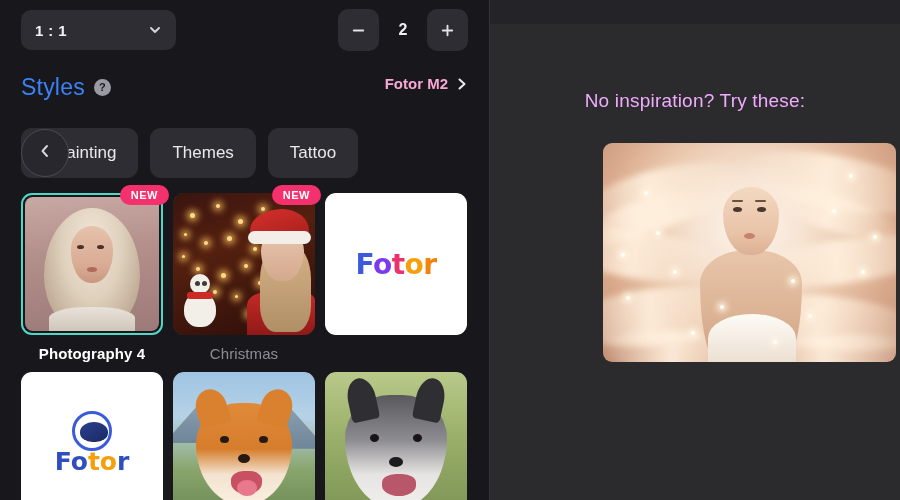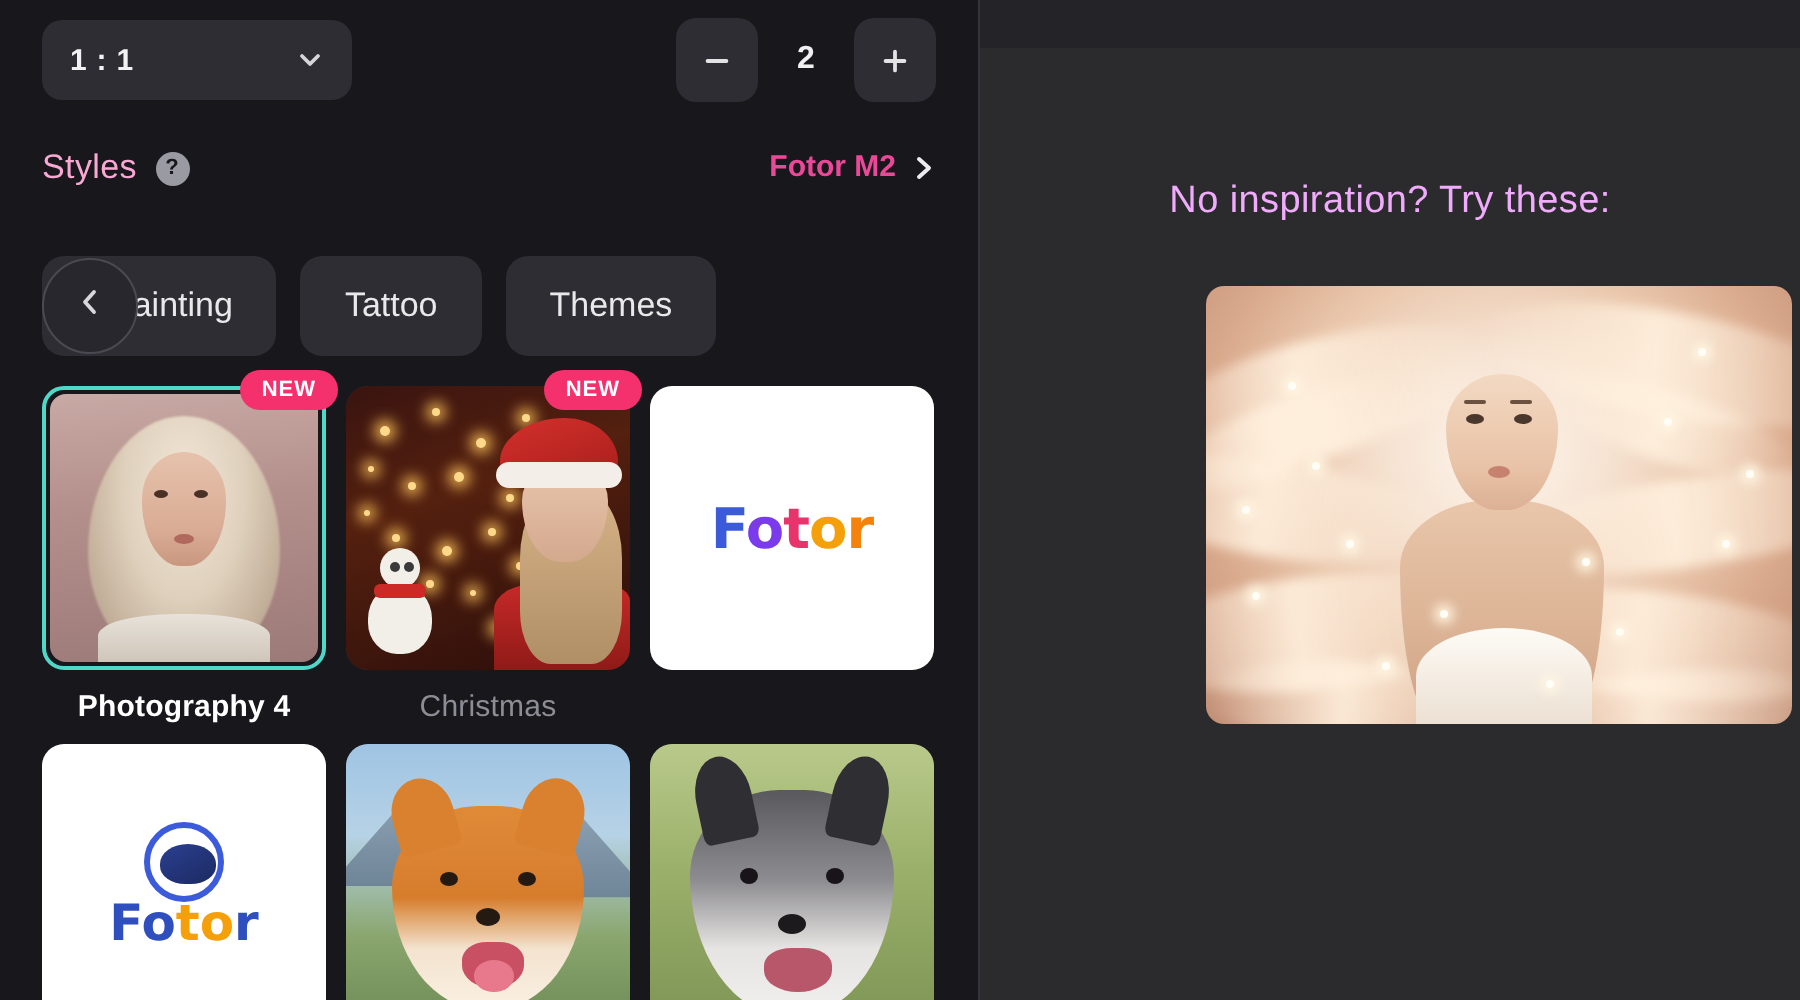--- a/index.html
+++ b/index.html
@@ -74,42 +74,42 @@
   
   .styles-row {
     position: absolute; left: 0; top: 72px;
     width: 490px; height: 36px;
   }
   .styles-label-wrap {
     position: absolute; left: 21px; top: 2px;
     display: flex; align-items: center; gap: 9px;
   }
   .styles-label {
-    color: #f9a8d4;
-    font-size: 17px;
+    color: #3b82f6;
+    font-size: 23px;
     font-weight: 400;
     letter-spacing: .2px;
   }
   .help-icon {
     width: 17px; height: 17px;
     border-radius: 50%;
     background: #9a9aa2;
     color: #17171c;
     font-size: 11px; font-weight: 700;
     display: flex; align-items: center; justify-content: center;
     cursor: pointer;
     line-height: 1;
   }
   .model-link {
     position: absolute; right: 22px; top: 3px;
     display: flex; align-items: center; gap: 7px;
     cursor: pointer;
   }
   .model-name {
-    color: #ec4899;
+    color: #f9a8d4;
     font-size: 15px;
     font-weight: 600;
   }
   .chev-right { width: 13px; height: 14px; display:block; }
 
   
   .tabs-row {
     position: absolute; left: 0; top: 128px;
     width: 490px; height: 52px;
     display: flex; gap: 12px;
@@ -439,22 +439,22 @@
         <span class="chev-right">
           <svg viewBox="0 0 13 14" width="13" height="14" fill="none">
             <path d="M4.5 2.5l5 4.5-5 4.5" stroke="#ececee" stroke-width="2" stroke-linecap="round" stroke-linejoin="round"></path>
           </svg>
         </span>
       </div>
     </div>
 
     <div class="tabs-row">
       <div class="tab-pill truncated">Painting</div>
+      <div class="tab-pill">Themes</div>
       <div class="tab-pill">Tattoo</div>
-      <div class="tab-pill">Themes</div>
     </div>
     <div class="scroll-left-btn">
       <span>
         <svg viewBox="0 0 16 16" width="16" height="16" fill="none">
           <path d="M10 3L5.5 8 10 13" stroke="#d8d8dc" stroke-width="1.9" stroke-linecap="round" stroke-linejoin="round"></path>
         </svg>
       </span>
     </div>
 
     <div class="style-grid">

